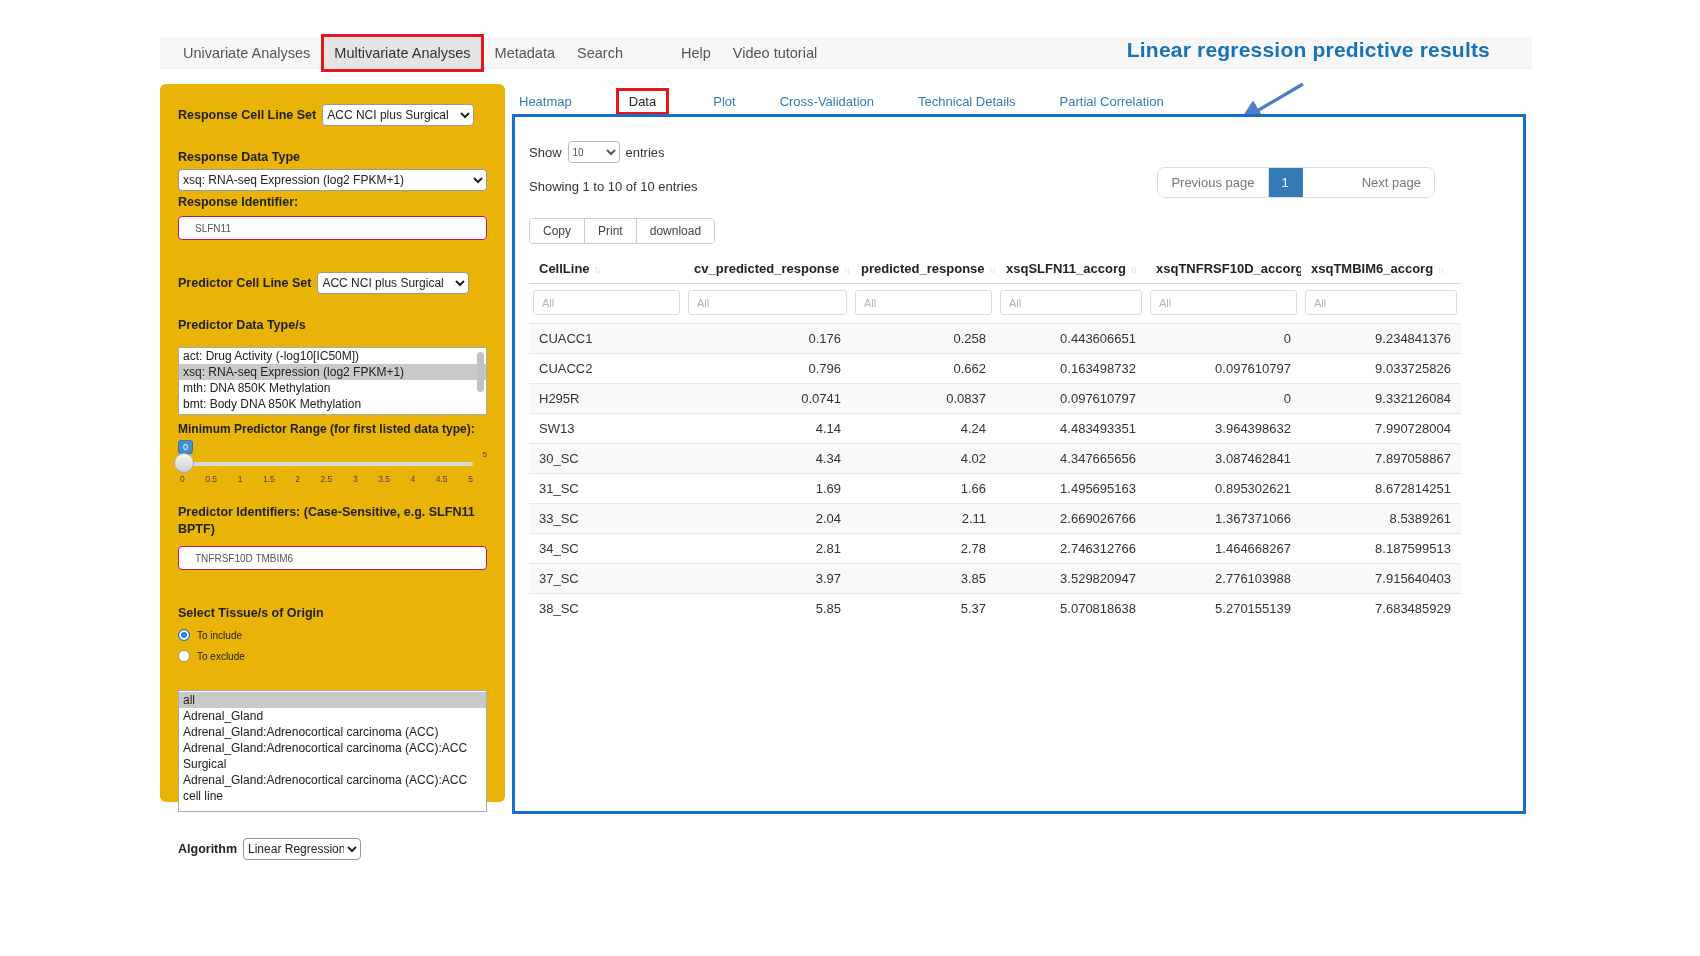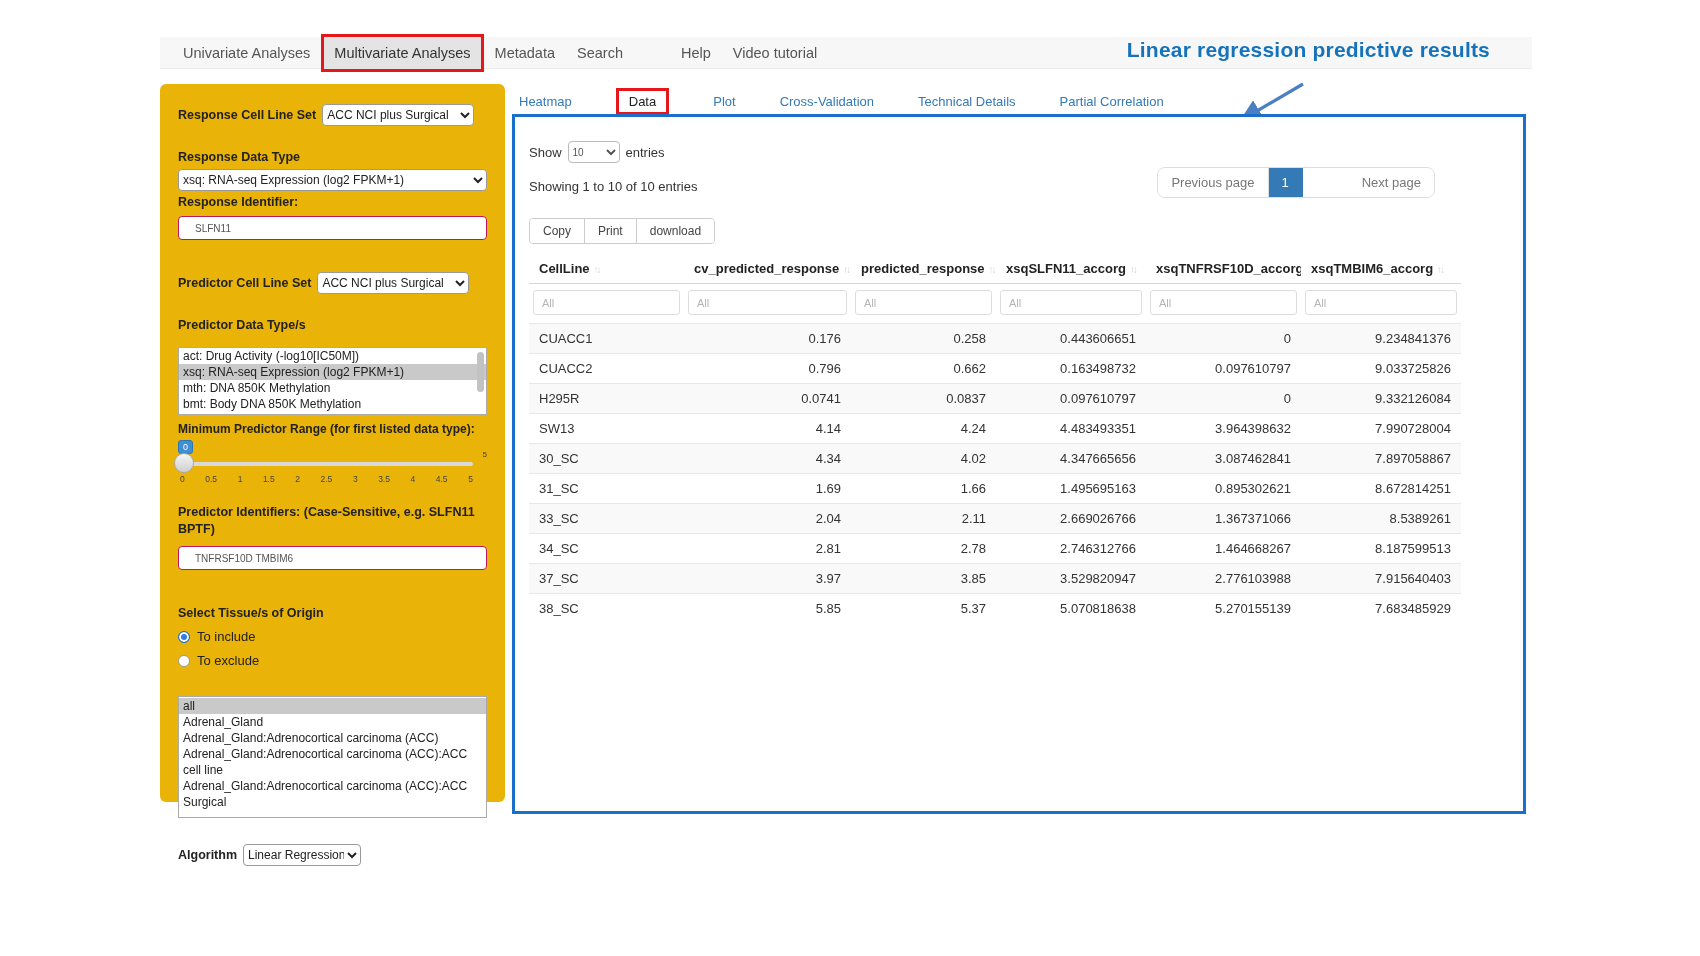--- a/index.html
+++ b/index.html
@@ -46,21 +46,21 @@
                     border:1px solid #aaa; cursor:pointer; }
   .slider .maxlab { position:absolute; right:0; top:10px; font-size:8px; color:#444; }
   .slider .ticks { position:absolute; left:2px; right:14px; top:34px; display:flex;
                    justify-content:space-between; }
   .slider .ticks span { font-size:8.5px; color:#444; }
   
   .radio-row { display:flex; align-items:center; gap:7px; margin-top:9px; cursor:pointer; }
   .radio { width:12px; height:12px; border-radius:50%; border:1px solid #999; background:#fff;
            display:inline-block; position:relative; }
   .radio.checked { border-color:#1c6fd4; background:#2f7de1; box-shadow:inset 0 0 0 2px #fff; }
-  .radio-row span.rlbl { font-size:13px; color:#222; font-weight:normal; }
+  .radio-row span.rlbl { font-size:10px; color:#222; font-weight:normal; }
 
   
   .tabs { position:absolute; left:506px; top:88px; display:flex; align-items:center; gap:44px;margin-left:13px; }
   .tab { font-size:13px; color:var(--link); cursor:pointer; white-space:nowrap; }
   .tab.active { color:#222; border:3px solid var(--red); padding:3px 10px; background:#fff; }
 
   
   .panel { position:absolute; left:512px; top:114px; width:1014px; height:700px;
            border:3px solid var(--panel-border); background:#fff; padding:24px 14px; }
   .show-row { display:flex; align-items:center; gap:6px; font-size:13px; color:#333; }
@@ -181,22 +181,22 @@
         <span class="radio"></span>
         <span class="rlbl">To exclude</span>
       </div>
     </div>
 
   <div class="listbox" style="margin-top:28px; height:122px; padding-top:1px;">
     <div>
         <div class="opt selected">all</div>
         <div class="opt">Adrenal_Gland</div>
         <div class="opt">Adrenal_Gland:Adrenocortical carcinoma (ACC)</div>
+        <div class="opt">Adrenal_Gland:Adrenocortical carcinoma (ACC):ACC Surgical</div>
         <div class="opt">Adrenal_Gland:Adrenocortical carcinoma (ACC):ACC cell line</div>
-        <div class="opt">Adrenal_Gland:Adrenocortical carcinoma (ACC):ACC Surgical</div>
       </div>
   </div>
 
   <div class="inline-row" style="margin-top:26px;">
     <span class="lbl">Algorithm</span>
     <select style="width:118px;"><option>Linear Regression</option></select>
   </div>
 </aside>
 
 <div class="tabs">

